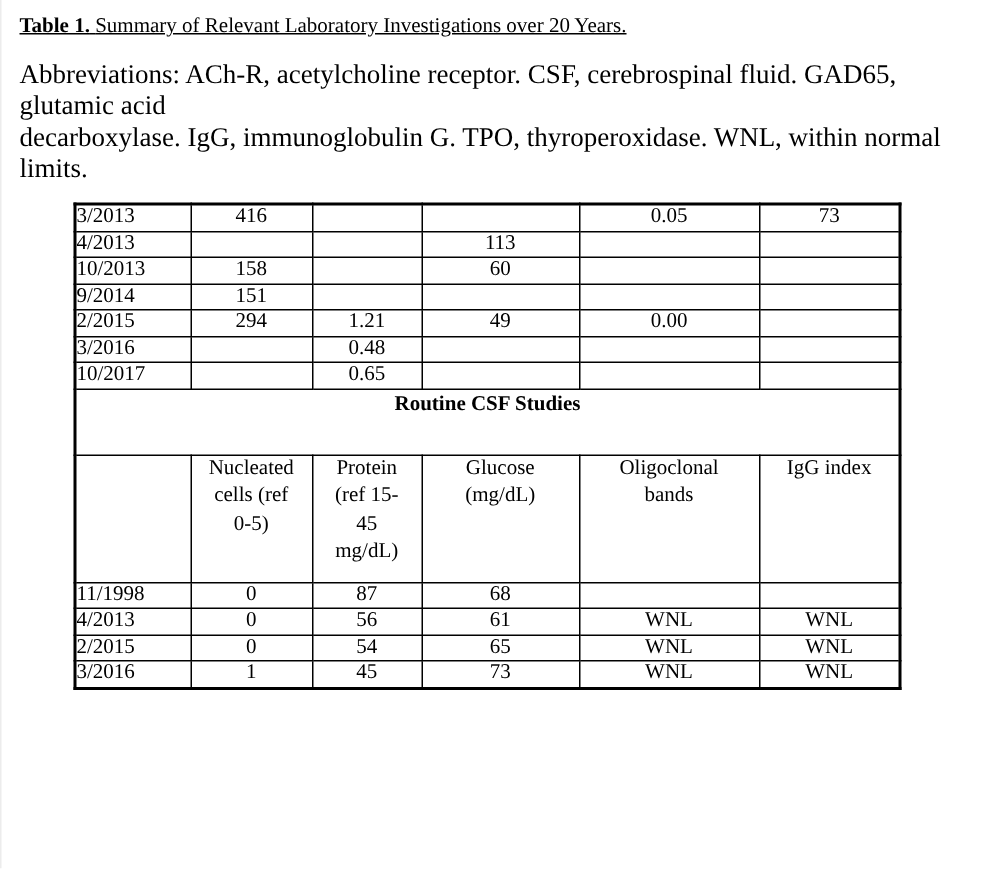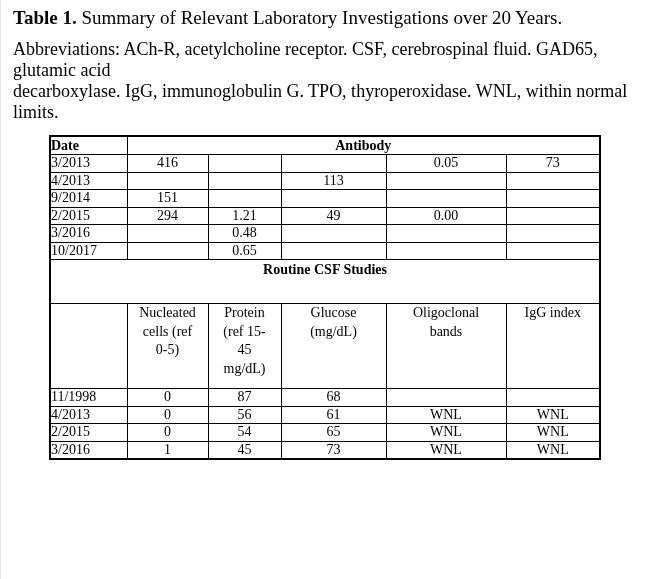--- a/index.html
+++ b/index.html
@@ -8,22 +8,23 @@
     width:660px;height:579px;
     background:#ffffff;
     color:#000000;
     font-family:"Liberation Serif","DejaVu Serif",serif;
     overflow:hidden;
     border-left:1px solid #ececec;
     box-sizing:border-box;
   }
   .doc-caption{
     margin:8px 12px 0 12px;
-    font-size:19px;
+    font-size:14px;
     line-height:20px;
+    text-decoration:underline;
   }
   .doc-caption .bold{font-weight:bold;}
   .abbrev{
     margin:11px 12px 0 12px;
     font-size:18px;
     line-height:21px;
     white-space:pre-line;
   }
   table.lab{
     margin:12px 0 0 48px;
@@ -86,38 +87,42 @@
     <colgroup>
       <col style="width:77px">
         <col style="width:81px">
         <col style="width:73px">
       <col style="width:105px">
         <col style="width:120px">
         <col style="width:94px">
     </colgroup>
 
     <tbody>
-        <tr class="r-head1">
-      <td class="c-date-h">Date</td>
-      <td class="c-antibody" colspan="5">Antibody</td>
-    </tr>
 
     <tr class="r-data">
       <td class="c-date">3/2013</td>
       <td class="c-val">416</td>
       <td class="c-val"></td>
       <td class="c-val"></td>
       <td class="c-val">0.05</td>
       <td class="c-val">73</td>
     </tr>
     <tr class="r-data">
       <td class="c-date">4/2013</td>
       <td class="c-val"></td>
       <td class="c-val"></td>
       <td class="c-val">113</td>
+      <td class="c-val"></td>
+      <td class="c-val"></td>
+    </tr>
+    <tr class="r-data">
+      <td class="c-date">10/2013</td>
+      <td class="c-val">158</td>
+      <td class="c-val"></td>
+      <td class="c-val">60</td>
       <td class="c-val"></td>
       <td class="c-val"></td>
     </tr>
     <tr class="r-data">
       <td class="c-date">9/2014</td>
       <td class="c-val">151</td>
       <td class="c-val"></td>
       <td class="c-val"></td>
       <td class="c-val"></td>
       <td class="c-val"></td>

